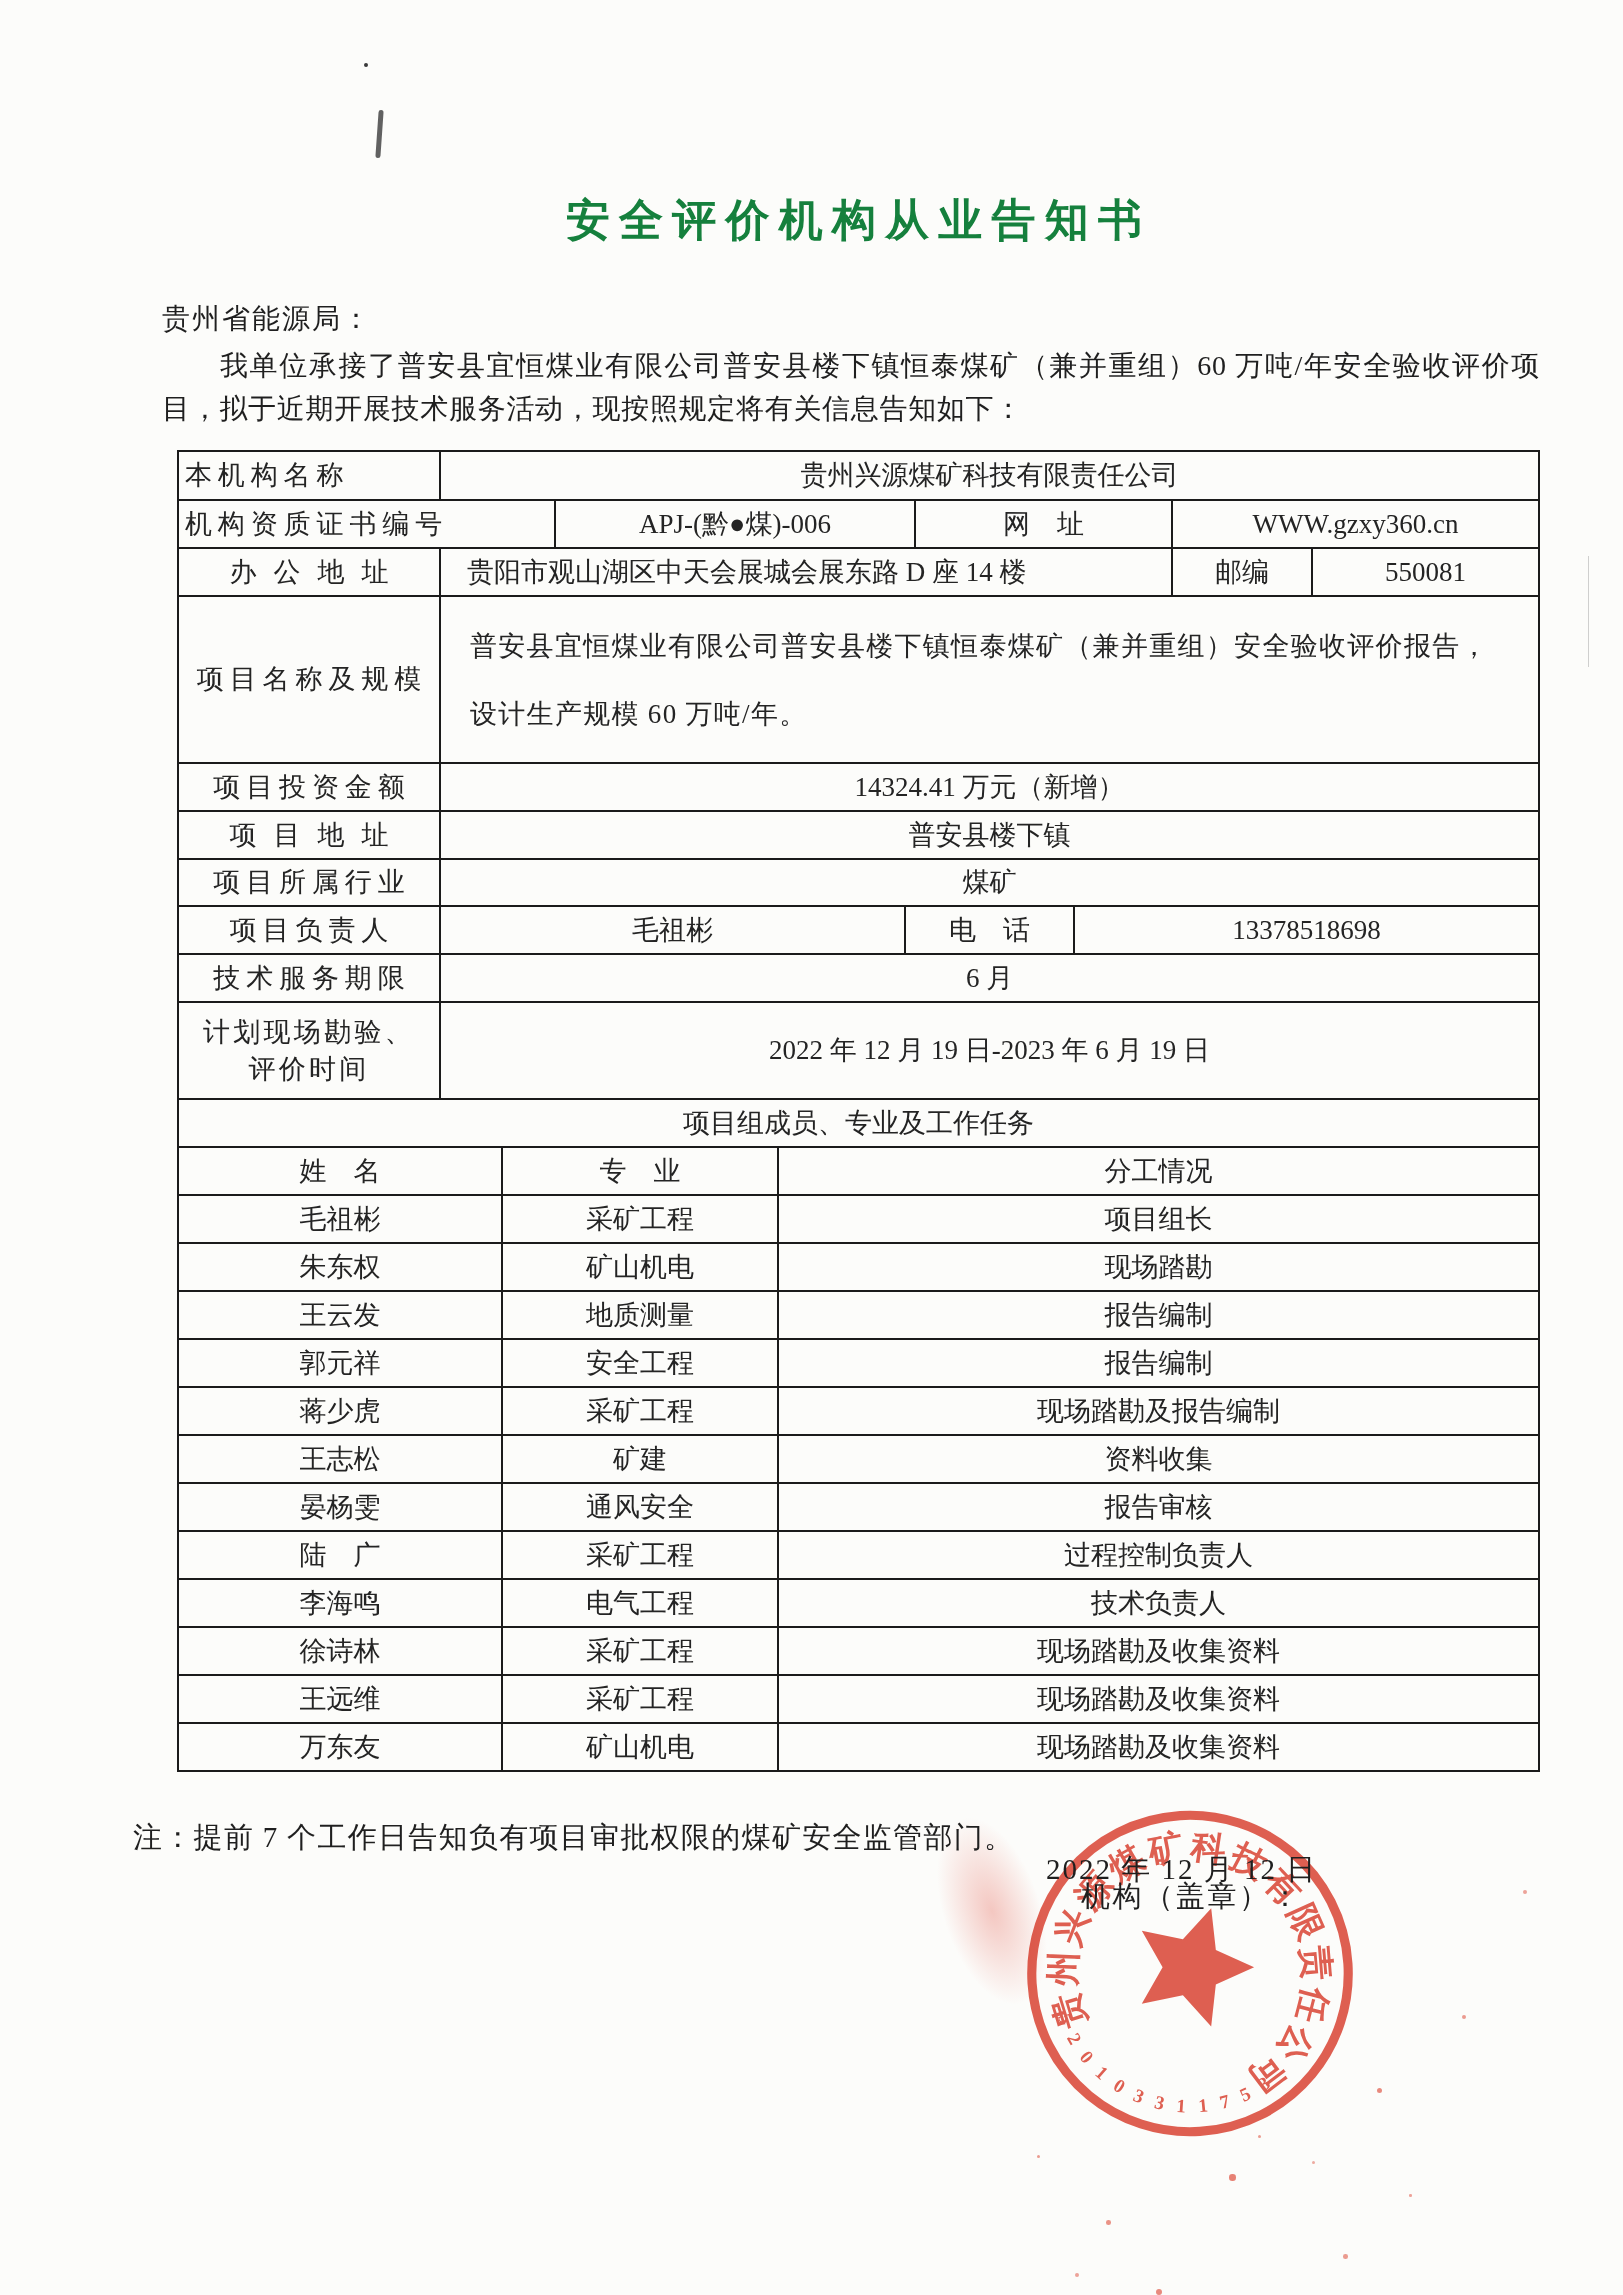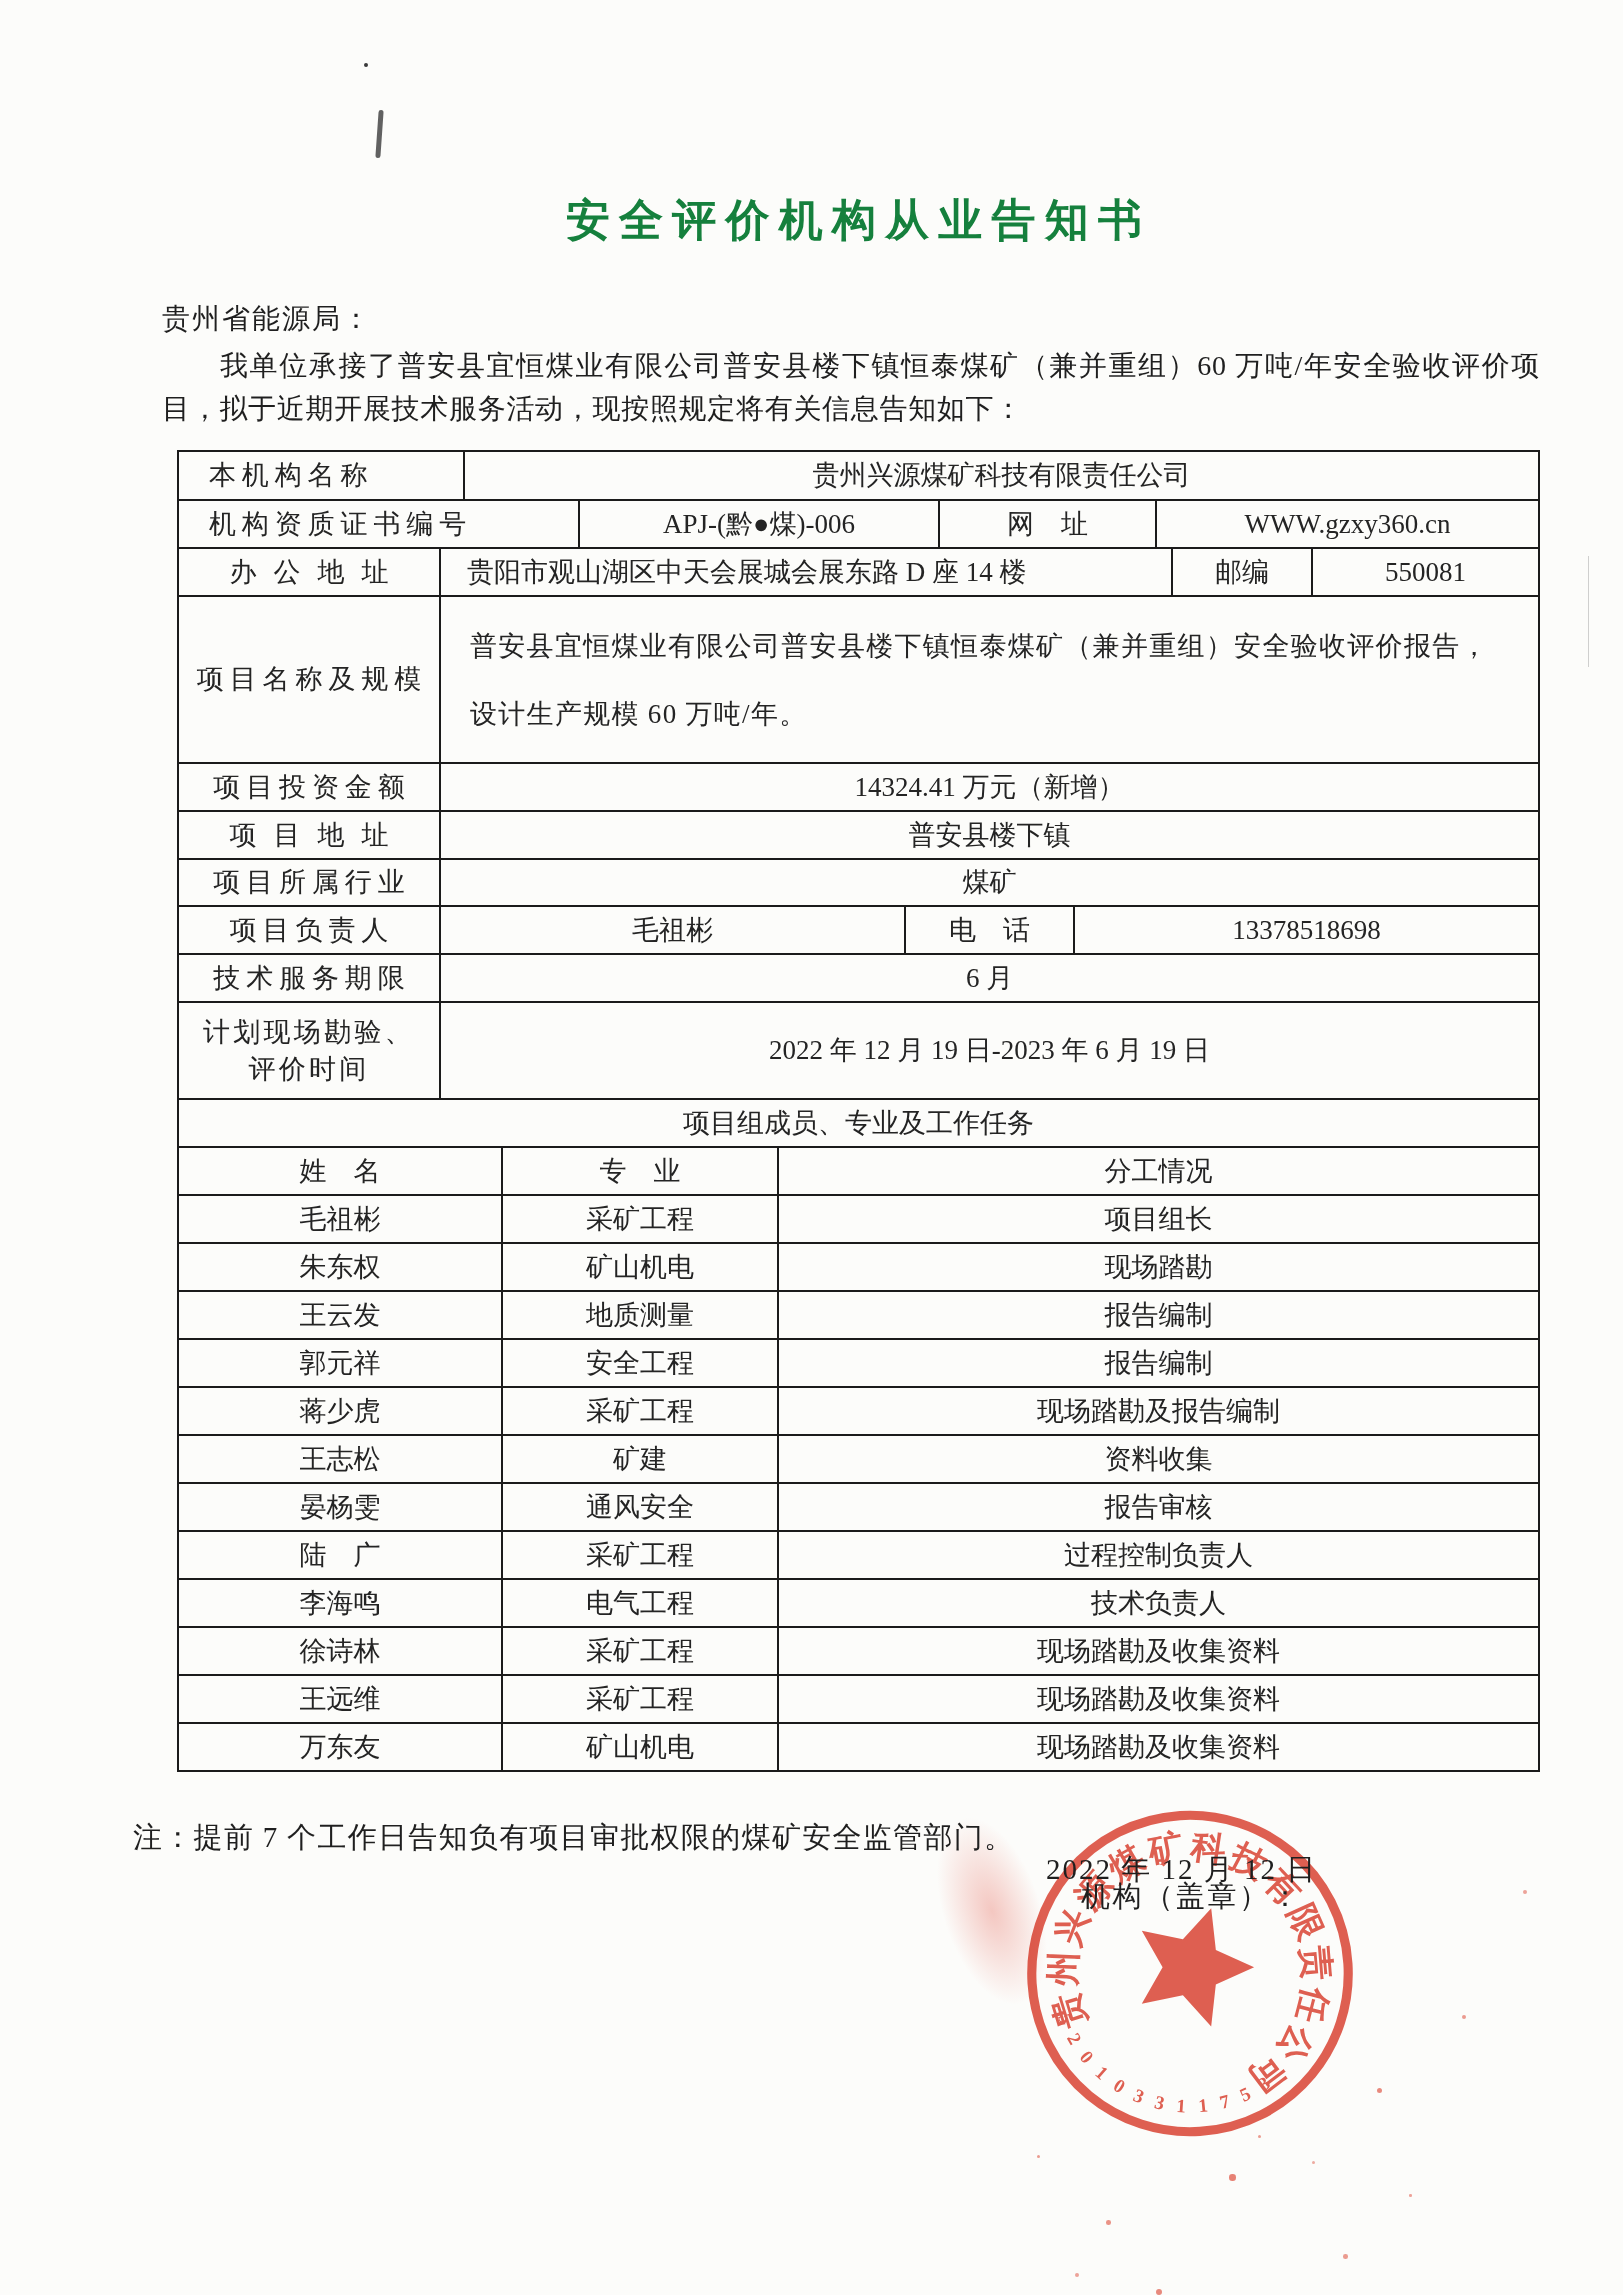--- a/index.html
+++ b/index.html
@@ -28,32 +28,32 @@
     border:2.6px solid #1b1b1b;box-sizing:border-box;background:transparent;
   }
   .row{display:flex;border-top:2.6px solid #1b1b1b;box-sizing:border-box;}
   .row:first-child{border-top:none;}
   .cell{
     border-left:2px solid #1b1b1b;box-sizing:border-box;
     display:flex;align-items:center;justify-content:center;
     font-size:27px;color:#242424;text-align:center;line-height:1.35;
   }
   .cell:first-child{border-left:none;}
-  .al{justify-content:flex-start;text-align:left;padding-left:17px;margin-left:24px;}
+  .al{justify-content:flex-start;text-align:left;padding-left:17px;}
   .alv{justify-content:flex-start;text-align:left;padding-left:26px;font-family:Liberation Serif, serif;}
   .spread{letter-spacing:17px;padding-left:17px;}
   .spread-sm{letter-spacing:5.9px;padding-left:5.9px;}
   .wraplabel{letter-spacing:3.3px;padding:0 11.8px;}
   .projcell{
     justify-content:flex-start;text-align:left;align-items:center;
     padding:0 29px;line-height:68px;letter-spacing:1.3px;
   }
   .h72{height:47px}.h73{height:48px}.h74{height:48px}.h148{height:97px}.h255{height:167px}
   .w397{width:260px;flex:none}.w573{width:375px;flex:none}.w550{width:360px;flex:none}
-  .w392{width:217px;flex:none}.w1118{width:732px;flex:none}.w214{width:140px;flex:none}
+  .w392{width:257px;flex:none}.w1118{width:732px;flex:none}.w214{width:140px;flex:none}
   .w442{width:289px;flex:none}.w251{width:164px;flex:none}.w425{width:278px;flex:none}
   .w204{width:134px;flex:none}.w711{width:465px;flex:none}.w258{width:169px;flex:none}
   .w492{width:322px;flex:none}.w421{width:276px;flex:none}
   .grow{flex:1 1 auto;}
   
   .note{
     position:absolute;left:133px;top:1818px;font-size:29px;letter-spacing:1.3px;
     z-index:3;
   }
   .seal-label{

